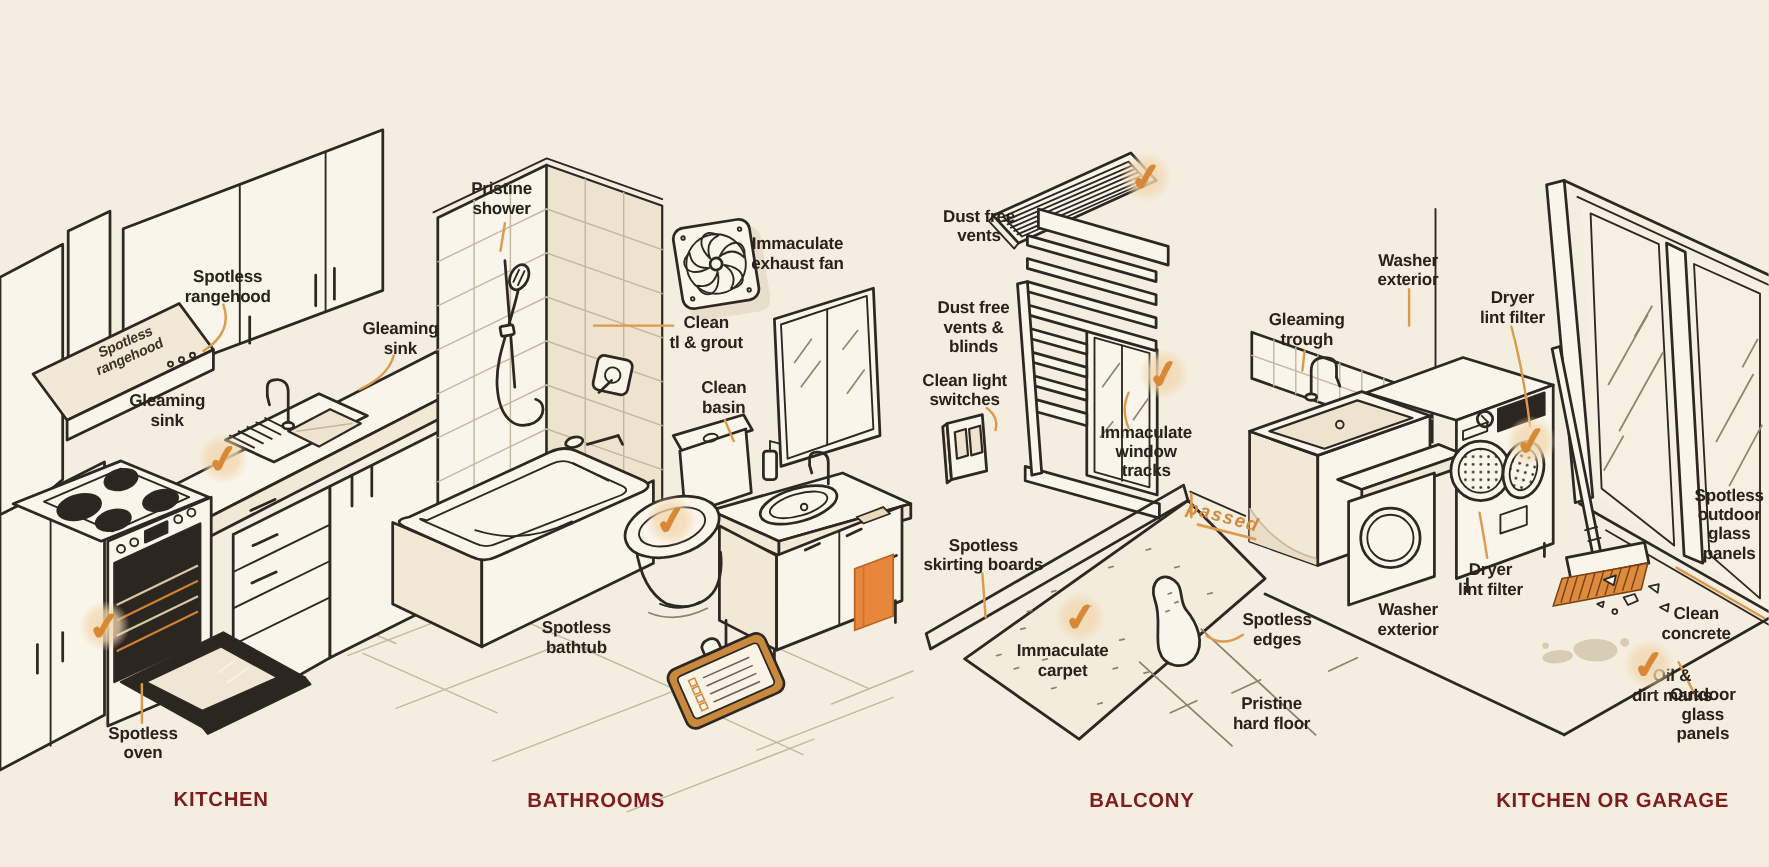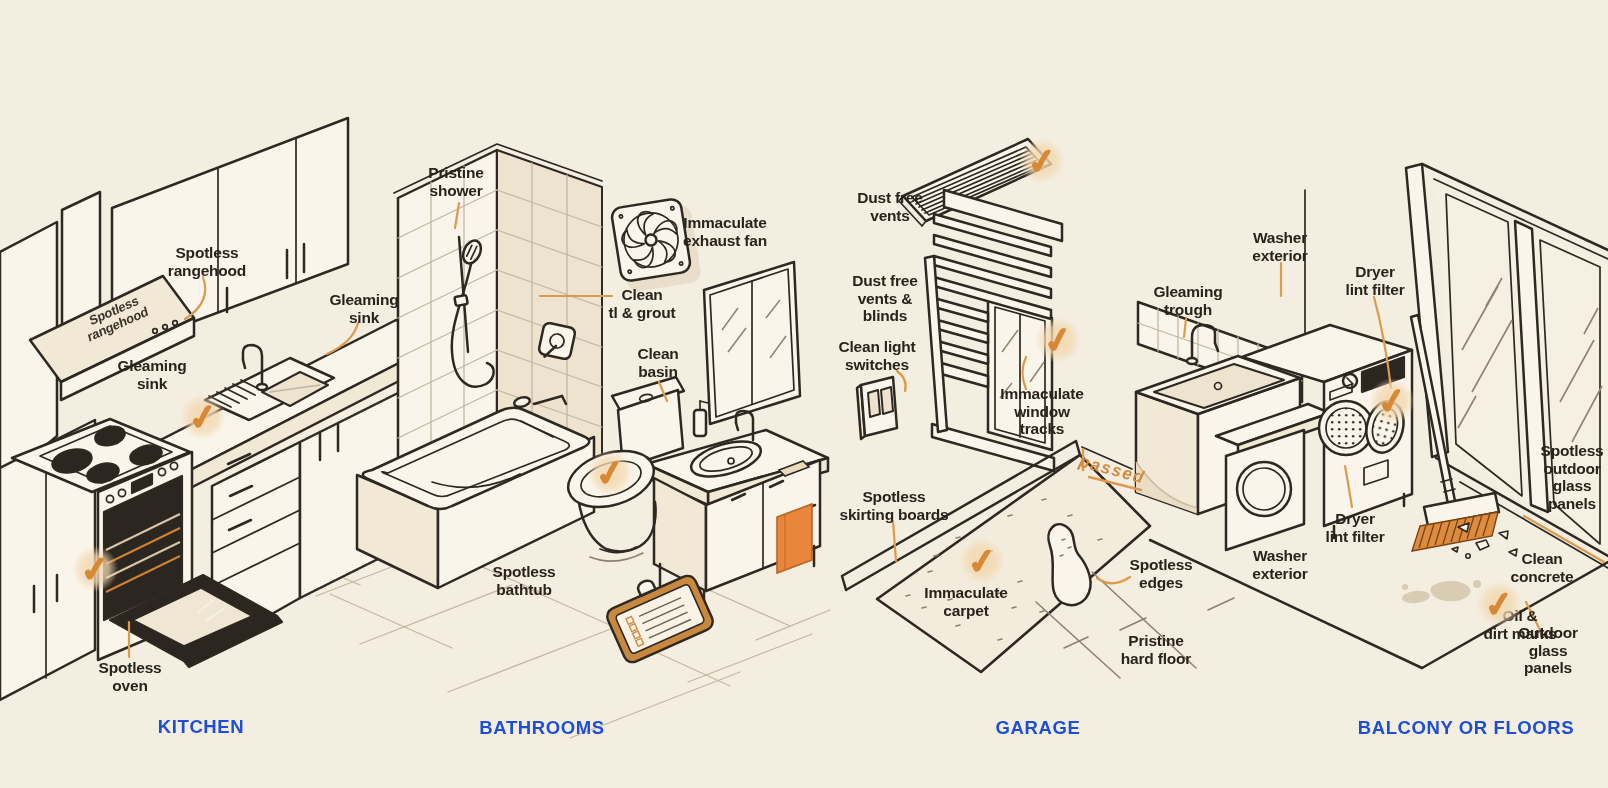--- a/index.html
+++ b/index.html
@@ -7,21 +7,21 @@
          font-family:"Liberation Sans",sans-serif;}
   .stage > svg{position:absolute;left:0;top:0;}
   .label{position:absolute;transform:translate(-50%,-50%);
          font:700 15.5px/1.13 "Liberation Sans",sans-serif;color:#29231c;
          text-align:center;white-space:pre-line;letter-spacing:-.2px;}
   .onart{font:700 13px/1.1 "Liberation Sans",sans-serif;color:#3a332a;
          transform:translate(-50%,-50%) rotate(-24deg) skewX(-8deg);}
   .passed{position:absolute;transform:translate(-50%,-50%) rotate(15deg);
           font:700 italic 17px "Liberation Sans",sans-serif;color:#d28a3e;letter-spacing:1.5px;}
   .title{position:absolute;transform:translate(-50%,-50%);
-         font:700 18.5px "Liberation Sans",sans-serif;color:#1d4ed8;letter-spacing:.6px;white-space:nowrap;}
+         font:700 18.5px "Liberation Sans",sans-serif;color:#7f1d1d;letter-spacing:.6px;white-space:nowrap;}
   .check{position:absolute;width:48px;height:48px;display:flex;align-items:center;justify-content:center;
          transform:translate(-50%,-50%) rotate(var(--r,-7deg));
          font:700 34px "Liberation Sans",sans-serif;color:#d88936;-webkit-text-stroke:1.4px #d88936;
          background:radial-gradient(circle,rgba(242,215,175,.9) 0%,rgba(242,215,175,.72) 40%,rgba(242,215,175,0) 68%);}
   
   .o{fill:none;stroke:#2e2822;stroke-width:2.5;stroke-linecap:round;stroke-linejoin:round;}
   .tn{fill:none;stroke:#2e2822;stroke-width:1.7;stroke-linecap:round;stroke-linejoin:round;}
   .fw{fill:#faf5ea;stroke:#2e2822;stroke-width:2.5;stroke-linecap:round;stroke-linejoin:round;}
   .fc{fill:#f1e8d6;stroke:#2e2822;stroke-width:2.5;stroke-linecap:round;stroke-linejoin:round;}
   .fs{fill:#eee3cf;stroke:#2e2822;stroke-width:2;stroke-linejoin:round;}
@@ -535,22 +535,22 @@
 panels</div>
 <div class="label" style="left:1542px;top:567px">Clean
 concrete</div>
 <div class="label" style="left:1520px;top:624px">Oil &amp;
 dirt marks</div>
 <div class="label" style="left:1548px;top:650px">Outdoor
 glass panels</div>
 
 <div class="title" style="left:201px;top:727px">KITCHEN</div>
 <div class="title" style="left:542px;top:728px">BATHROOMS</div>
-<div class="title" style="left:1038px;top:728px">GARAGE</div>
-<div class="title" style="left:1466px;top:728px">BALCONY OR FLOORS</div>
+<div class="title" style="left:1038px;top:728px">BALCONY</div>
+<div class="title" style="left:1466px;top:728px">KITCHEN OR GARAGE</div>
 
 <span class="check" style="left:203px;top:417px;--r:-8deg">✓</span>
 <span class="check" style="left:95px;top:569px;--r:-5deg">✓</span>
 <span class="check" style="left:610px;top:473px;--r:-8deg">✓</span>
 <span class="check" style="left:1042px;top:161px;--r:-6deg">✓</span>
 <span class="check" style="left:1058px;top:340px;--r:-10deg">✓</span>
 <span class="check" style="left:982px;top:561px;--r:-6deg">✓</span>
 <span class="check" style="left:1392px;top:401px;--r:-8deg">✓</span>
 <span class="check" style="left:1499px;top:604px;--r:-6deg">✓</span>
 

